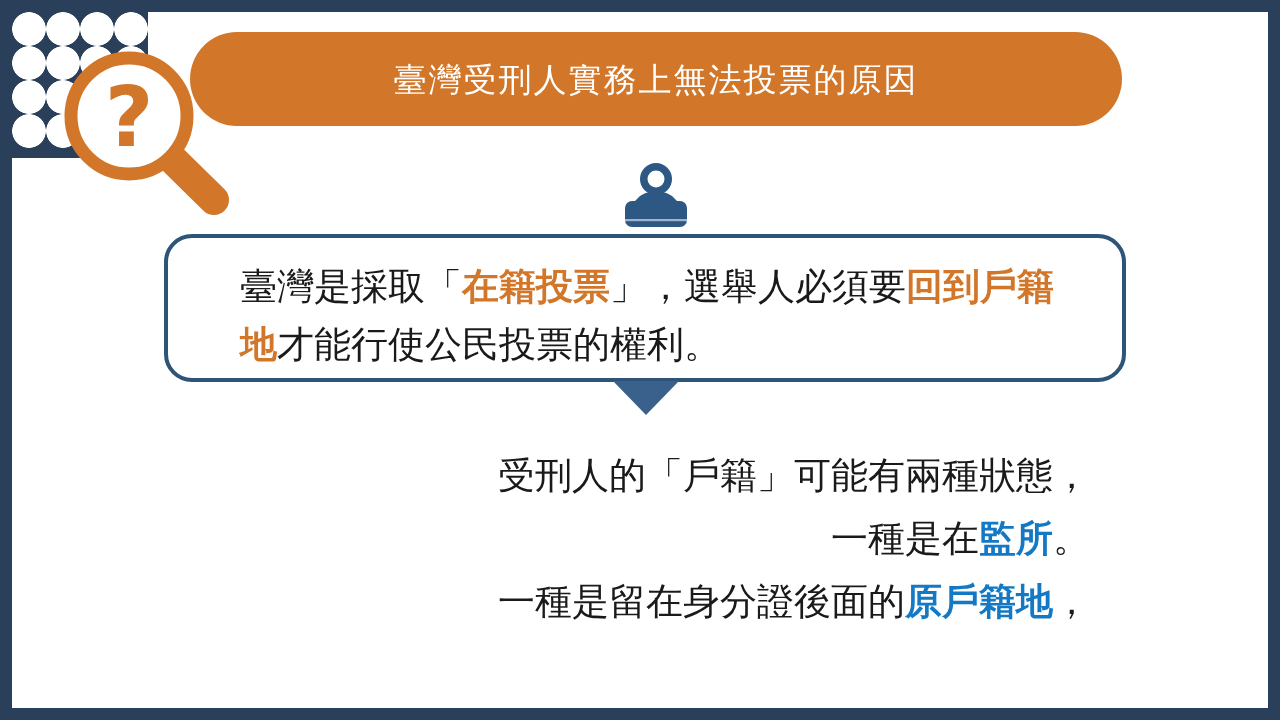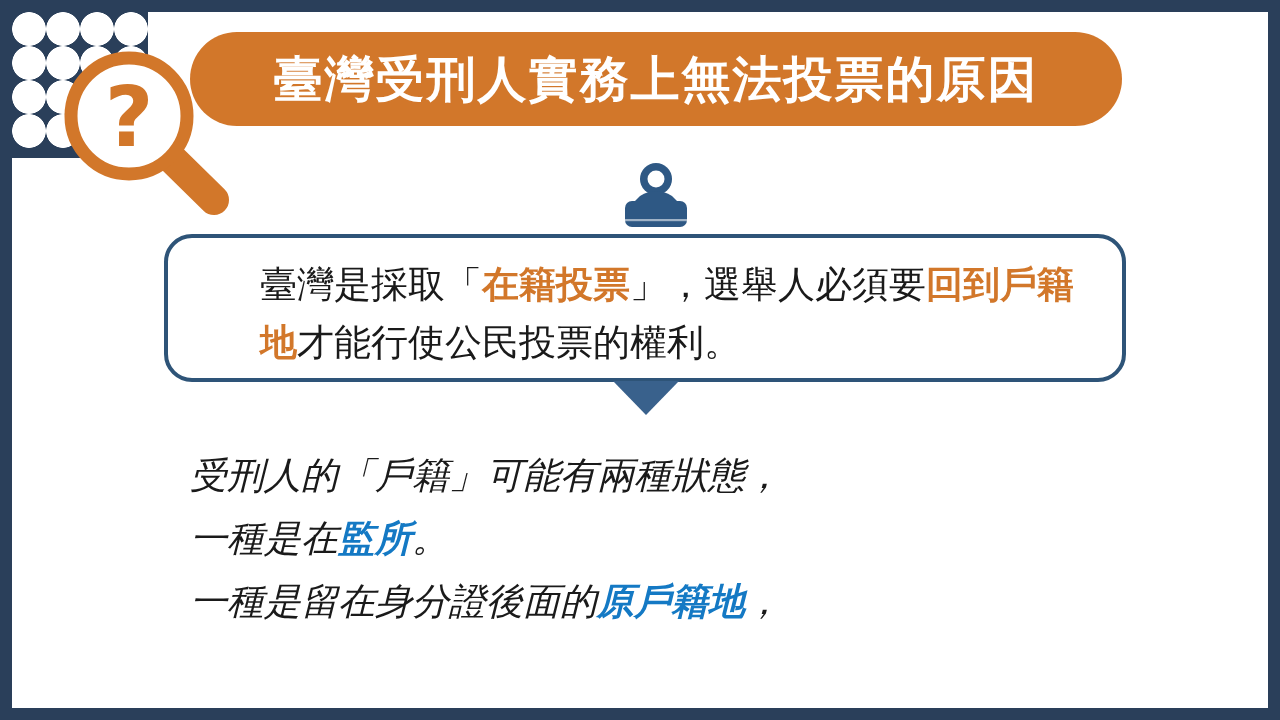--- a/index.html
+++ b/index.html
@@ -76,22 +76,22 @@
     width: 932px;
     height: 94px;
     background: #d2772a;
     border-radius: 47px;
     display: flex;
     align-items: center;
     justify-content: center;
   }
   #title-text {
     color: #ffffff;
-    font-size: 49px;
-    font-weight: bold;
+    font-size: 33px;
+    font-weight: normal;
     letter-spacing: 2px;
     line-height: 1;
     white-space: nowrap;
     font-family: "DejaVu Sans", "Liberation Sans", sans-serif;
   }
 
   
   #clip-icon {
     position: absolute;
     left: 588px;
@@ -113,22 +113,21 @@
     box-sizing: border-box;
   }
   #callout-text {
     position: absolute;
     left: 72px;
     top: 20px;
     width: 850px;
     font-size: 37px;
     line-height: 58px;
     color: #1a1a1a;
-    font-family: Liberation Mono, monospace;
-    margin-left: 20px;
+    font-family: Liberation Sans, sans-serif;
   }
   .hl-orange { color: #d2772a; font-weight: bold; }
   .hl-blue   { color: #1479c4; font-weight: bold; }
 
   
   #callout-arrow {
     position: absolute;
     left: 601px;
     top: 369px;
     width: 0;
@@ -137,26 +136,25 @@
     border-right: 33px solid transparent;
     border-top: 34px solid #39618c;
   }
 
   
   #bottom-paragraph {
     position: absolute;
     left: 178px;
     top: 432px;
     width: 900px;
-    text-align: left;
+    text-align: right;
     font-size: 37px;
     line-height: 63px;
     color: #1a1a1a;
     font-family: "DejaVu Sans", "Liberation Sans", sans-serif;
-    font-style: italic;
   }
   .bp-line { display: block; white-space: nowrap; }
 </style>
 </head>
 <body>
 
 <div id="slide">
   <div id="canvas">
 
     <div id="dot-pattern"></div>

